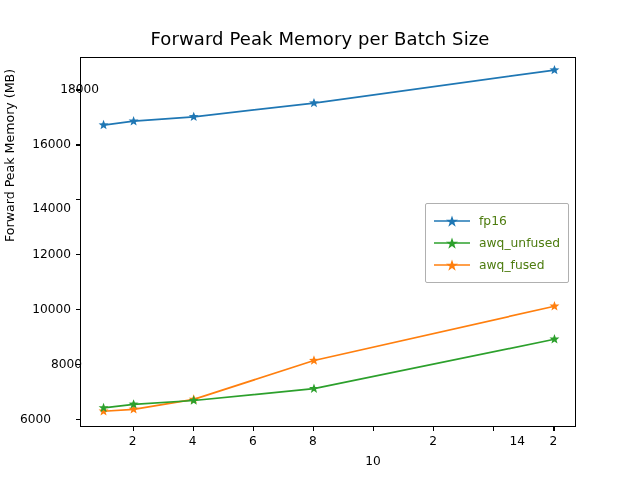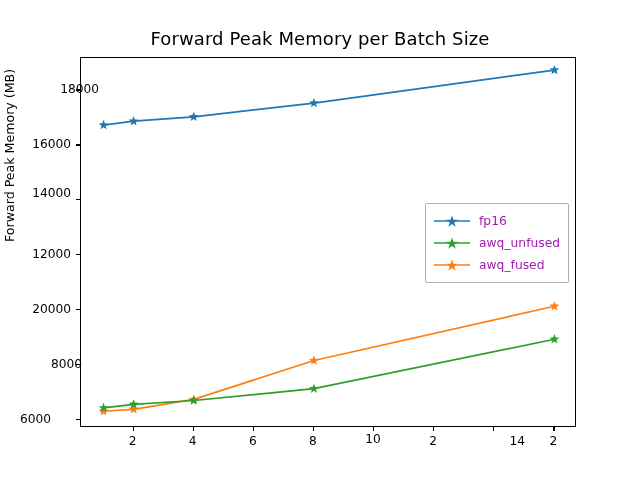--- a/index.html
+++ b/index.html
@@ -112,21 +112,21 @@
   .legend-sample {
     width: 38px;
     height: 18px;
     position: relative;
     margin-right: 8px;
     flex: 0 0 auto;
   }
   .legend-sample svg { display: block; }
   .legend-text {
     font-size: 12.3px;
-    color: #a21caf;
+    color: #4d7c0f;
     white-space: nowrap;
   }
 </style>
 </head>
 <body>
 
 <div id="figure">
 
   <div id="chart-title">Forward Peak Memory per Batch Size</div>
 
@@ -154,39 +154,39 @@
         <path d="M473.45 276.01 L474.74 279.44 L478.40 279.60 L475.53 281.89 L476.51 285.42 L473.45 283.39 L470.40 285.42 L471.38 281.89 L468.51 279.60 L472.17 279.44 Z" fill="#2ca02c"></path>
       </svg>
   </div>
 
   <div id="ticks-layer">
       <div class="tick-mark ytick-mark" style="left: 76px; top: 419.3px;"></div>
       <div class="tick-label ytick-label" style="left: 0px; width: 71px; top: 419.3px; text-align: center;">6000</div>
       <div class="tick-mark ytick-mark" style="left: 76px; top: 364.33px;"></div>
       <div class="tick-label ytick-label" style="left: 11px; width: 71px; top: 364.33px;">8000</div>
       <div class="tick-mark ytick-mark" style="left: 76px; top: 309.35px;"></div>
-      <div class="tick-label ytick-label" style="left: 0px; width: 71px; top: 309.35px;">20000</div>
+      <div class="tick-label ytick-label" style="left: 0px; width: 71px; top: 309.35px;">10000</div>
       <div class="tick-mark ytick-mark" style="left: 76px; top: 254.37px;"></div>
       <div class="tick-label ytick-label" style="left: 0px; width: 71px; top: 254.37px;">12000</div>
       <div class="tick-mark ytick-mark" style="left: 76px; top: 199.39px;"></div>
-      <div class="tick-label ytick-label" style="left: 0px; width: 71px; top: 193px;">14000</div>
+      <div class="tick-label ytick-label" style="left: 0px; width: 71px; top: 208px;">14000</div>
       <div class="tick-mark ytick-mark" style="left: 76px; top: 144.41px;"></div>
       <div class="tick-label ytick-label" style="left: 0px; width: 71px; top: 144.41px;">16000</div>
       <div class="tick-mark ytick-mark" style="left: 76px; top: 89.44px;"></div>
       <div class="tick-label ytick-label" style="left: 12px; width: 71px; top: 89.44px; margin-left: 16px;">18000</div>
       <div class="tick-mark xtick-mark" style="left: 132.61px; top: 427px;"></div>
       <div class="tick-label xtick-label" style="left: 132.61px; top: 434px;">2</div>
       <div class="tick-mark xtick-mark" style="left: 192.73px; top: 427px;"></div>
       <div class="tick-label xtick-label" style="left: 192.73px; top: 434px;">4</div>
       <div class="tick-mark xtick-mark" style="left: 252.85px; top: 427px;"></div>
       <div class="tick-label xtick-label" style="left: 252.85px; top: 434px;">6</div>
       <div class="tick-mark xtick-mark" style="left: 312.97px; top: 427px;"></div>
       <div class="tick-label xtick-label" style="left: 312.97px; top: 434px;">8</div>
       <div class="tick-mark xtick-mark" style="left: 373.09px; top: 427px;"></div>
-      <div class="tick-label xtick-label" style="left: 373.09px; top: 432px; text-align: center;">10</div>
+      <div class="tick-label xtick-label" style="left: 373.09px; top: 454px; text-align: center;">10</div>
       <div class="tick-mark xtick-mark" style="left: 433.21px; top: 427px;"></div>
       <div class="tick-label xtick-label" style="left: 433.21px; top: 434px;">2</div>
       <div class="tick-mark xtick-mark" style="left: 493.33px; top: 427px;"></div>
       <div class="tick-label xtick-label" style="left: 493.33px; top: 434px; margin-left: 24px;">14</div>
       <div class="tick-mark xtick-mark" style="left: 553.45px; top: 427px;"></div>
       <div class="tick-label xtick-label" style="left: 553.45px; top: 434px;">2</div>
     </div>
 
   <div id="legend">
     <div class="legend-row">

